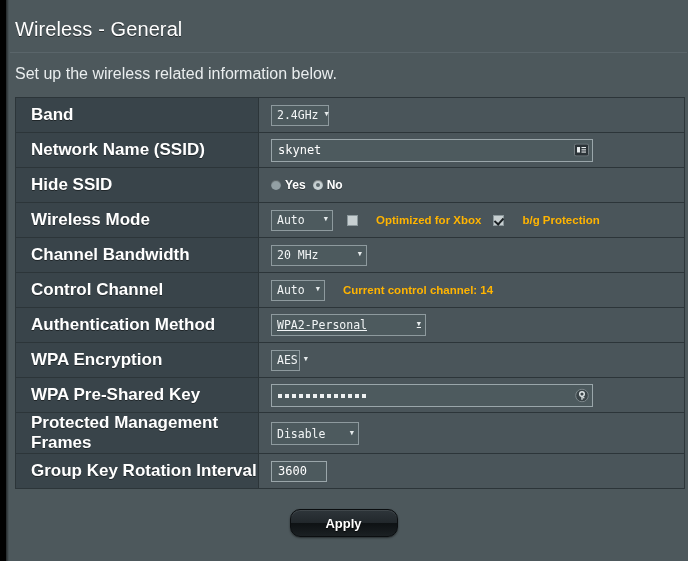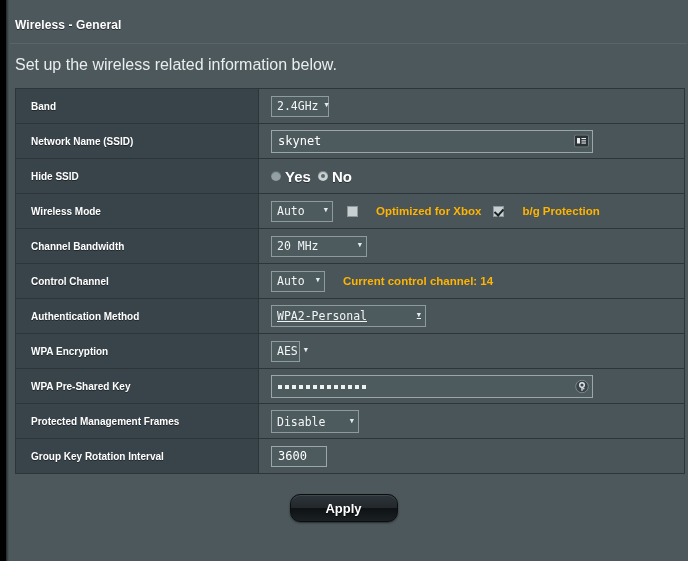--- a/index.html
+++ b/index.html
@@ -28,22 +28,22 @@
     position: absolute; left: 6px; top: 0;
     width: 3px; height: 561px;
     background: linear-gradient(to right, rgba(0,0,0,.55), rgba(0,0,0,0));
   }
   .page {
     position: absolute;
     left: 9px; top: 0; right: 0; bottom: 0;
     padding: 0;
   }
   .page-title {
-    font-size: 12px;
-    font-weight: bold;
+    font-size: 20px;
+    font-weight: normal;
     color: #ffffff;
     padding: 18px 0 0 6px;
     letter-spacing: .1px;
     text-shadow: 0 1px 0 rgba(0,0,0,.5);
   }
   .title-divider {
     margin: 11px 1px 0 1px;
     height: 1px;
     background: #5a656a;
   }
@@ -64,21 +64,21 @@
     display: flex;
     align-items: stretch;
     border-bottom: 1px solid #2c3539;
     min-height: 35px;
   }
   .row .label {
     width: 243px;
     flex: 0 0 243px;
     background: #39444a;
     color: #ffffff;
-    font-size: 10px;
+    font-size: 17px;
     font-weight: bold;
     display: flex;
     align-items: center;
     padding-left: 15px;
     border-right: 1px solid #2c3539;
     text-shadow: 0 1px 0 rgba(0,0,0,.45);
   }
   .row .value {
     flex: 1 1 auto;
     background: #4a555a;
@@ -163,21 +163,21 @@
   }
   .radio.checked::after {
     content: "";
     position: absolute;
     left: 3px; top: 3px;
     width: 4px; height: 4px;
     border-radius: 50%;
     background: #5c686c;
   }
   .radio-label {
-    font-size: 15px;
+    font-size: 12px;
     color: #ffffff;
     font-weight: bold;
     text-shadow: 0 1px 0 rgba(0,0,0,.45);
   }
 
   
   .check-opt { display: flex; align-items: center; gap: 18px; }
   .checkbox {
     width: 11px; height: 11px;
     background: #c7cfd1;

